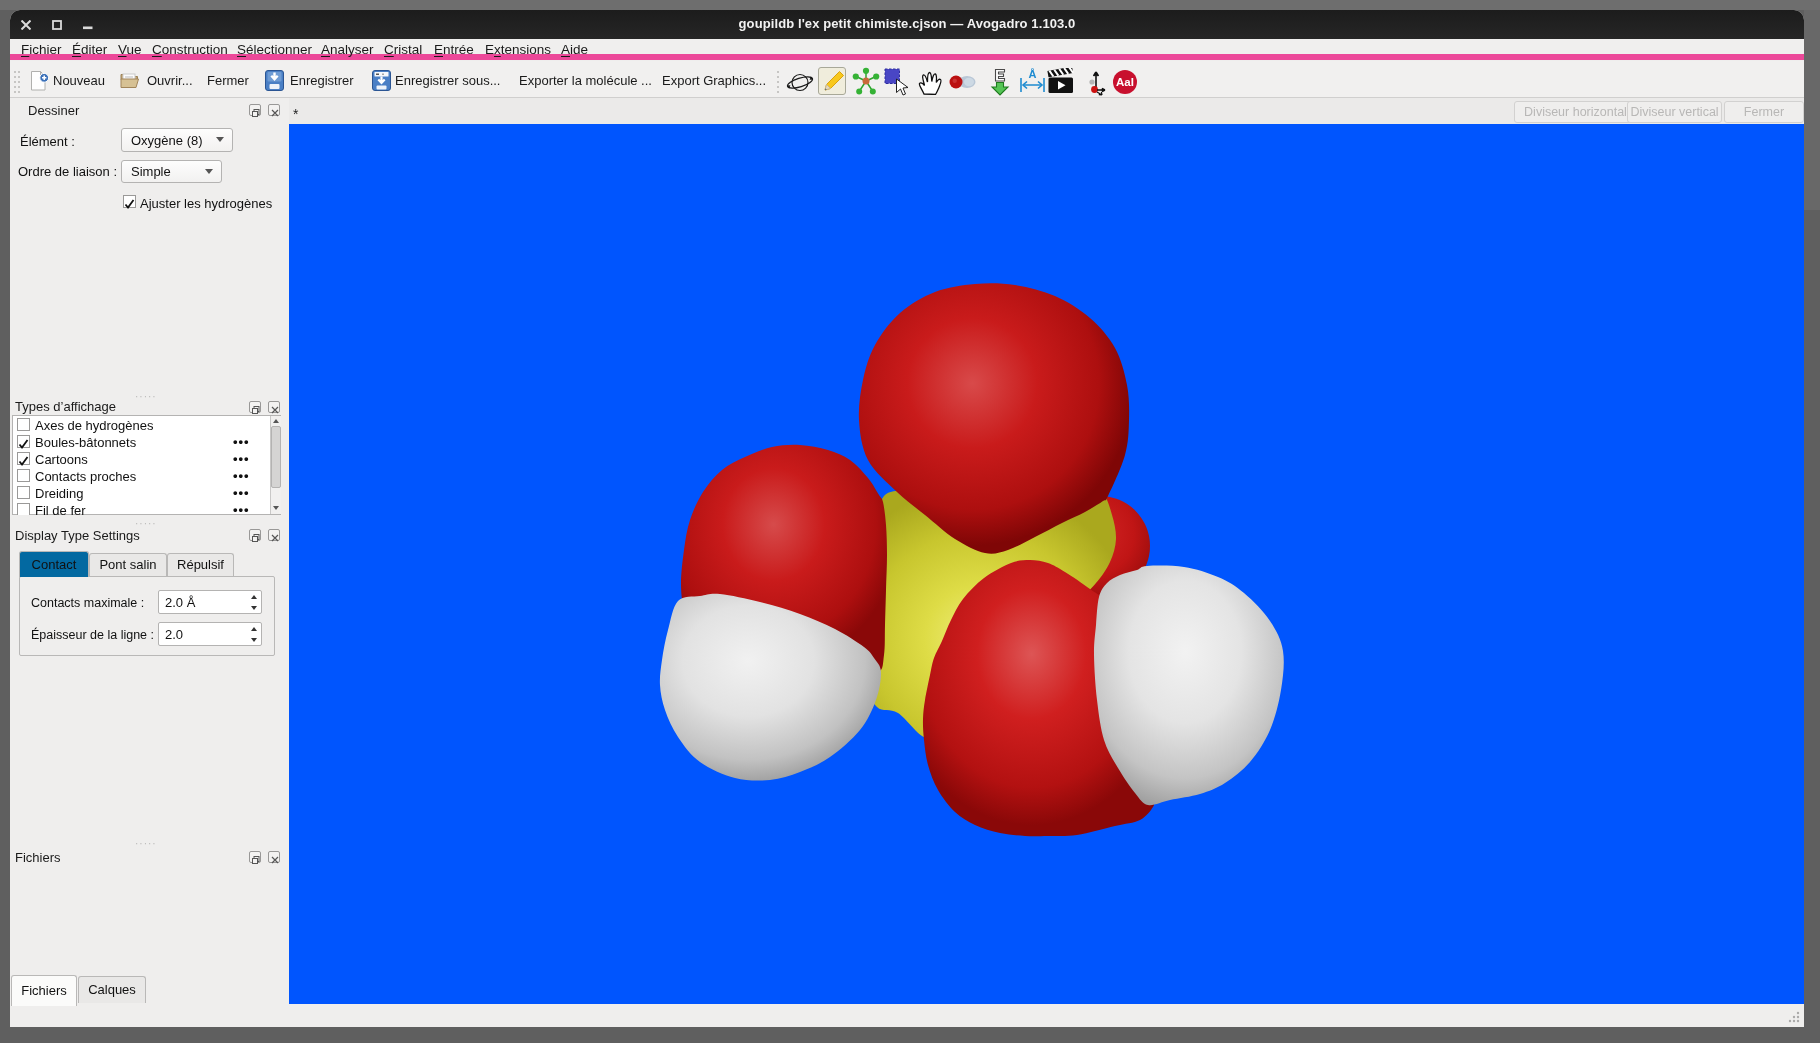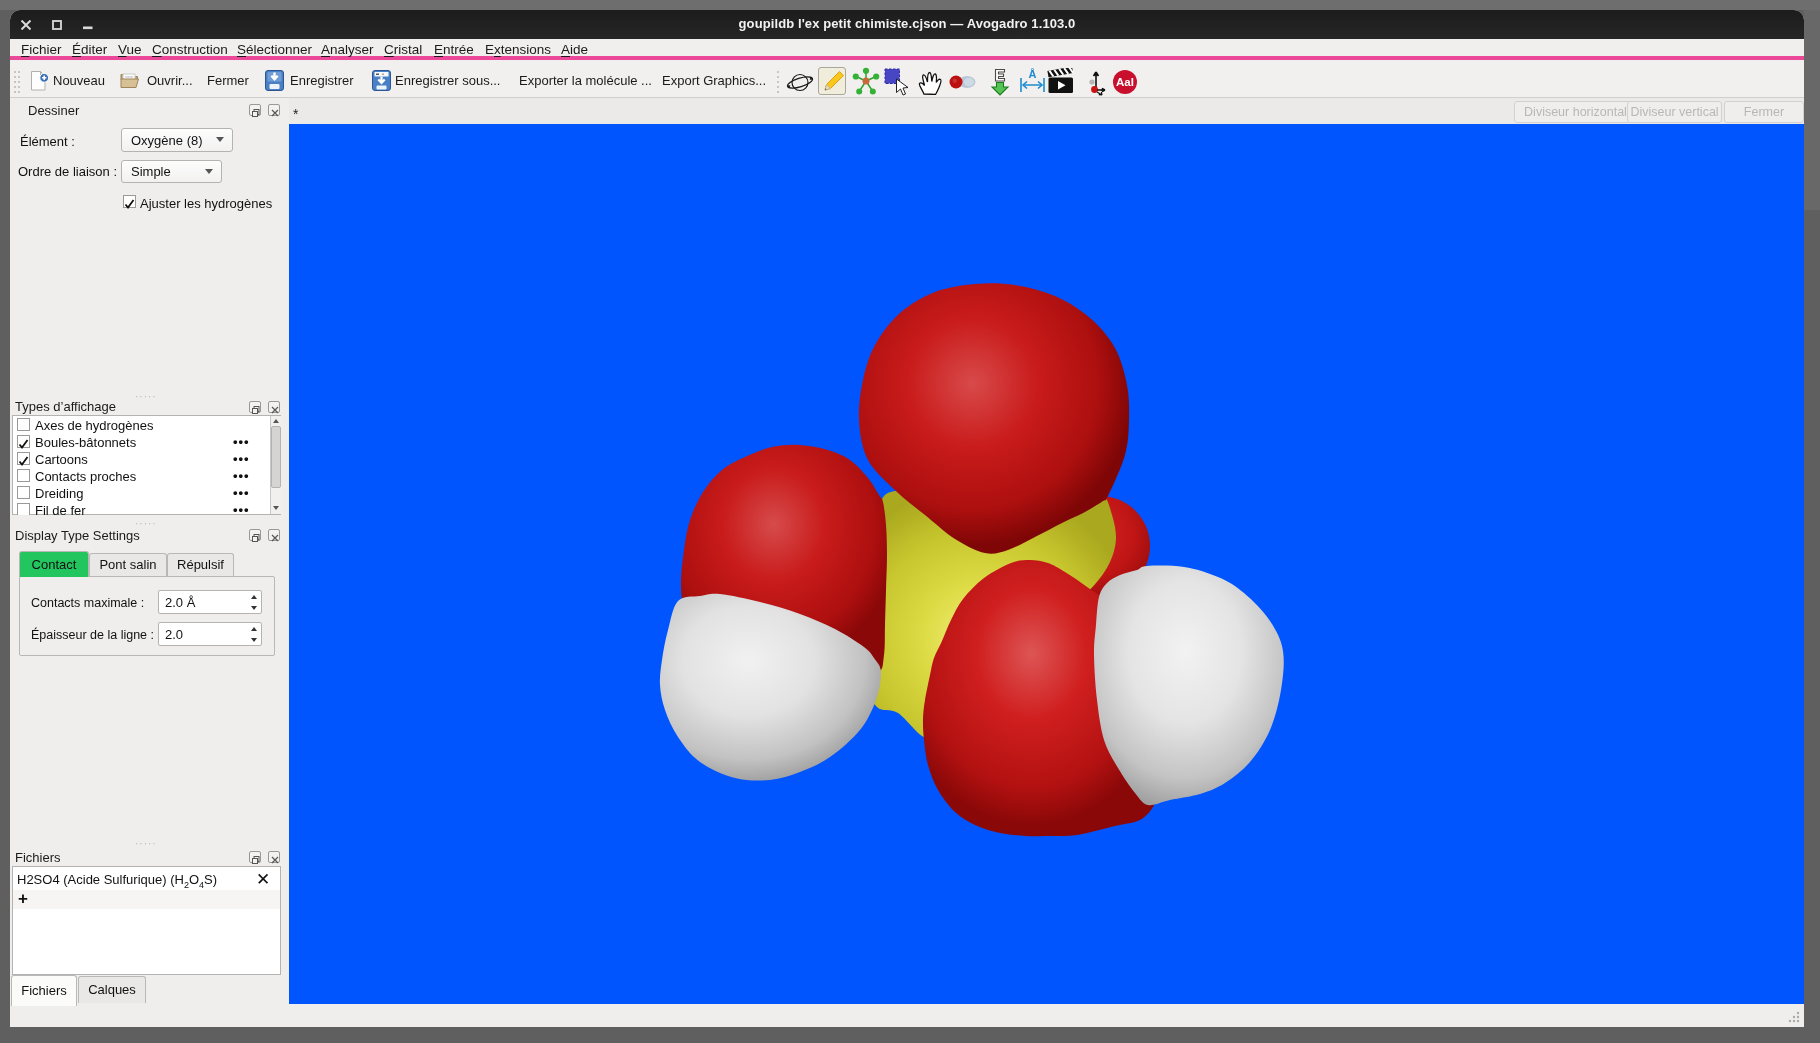--- a/index.html
+++ b/index.html
@@ -5,21 +5,21 @@
   * { margin:0; padding:0; box-sizing:border-box; }
   html,body { width:1820px; height:1043px; overflow:hidden; }
   body { font-family:"Liberation Sans", sans-serif; background:#5f5f5f; position:relative; }
   .abs { position:absolute; }
   #bgtop { left:0; top:0; width:1820px; height:10px; background:#6e6e6e; } #bgtop2 { left:1804px; top:10px; width:16px; height:200px; background:#686868; }
   #win { left:10px; top:10px; width:1794px; height:1017px; background:#efeeed; border-radius:10px 10px 0 0; overflow:hidden; }
   
   #titlebar { left:0; top:0; width:1794px; height:29px; background:linear-gradient(#1c1c1c,#262626); color:#f2f2f2; }
   #title-text { width:100%; text-align:center; top:6px; font-size:13px; font-weight:bold; letter-spacing:0.1px; }
   
-  #menubar { left:0; top:29px; width:1794px; height:21px; background:#f0efee; border-bottom:4px solid #ec4899; }
+  #menubar { left:0; top:29px; width:1794px; height:21px; background:#f0efee; border-bottom:6px solid #ec4899; }
   .menu { top:3px; font-size:13.5px; color:#1a1a1a; }
   .menu u { text-decoration-thickness:1px; text-underline-offset:2px; }
   
   #toolbar { left:0; top:51px; width:1794px; height:37px; background:#f1f0ef; border-bottom:1px solid #d0cfce; }
   .tbtext { top:12px; font-size:13px; color:#1a1a1a; }
   
   #dock { left:0; top:88px; width:279px; height:929px; background:#efeeed; }
   .panel-title { font-size:13px; color:#1a1a1a; }
   .pbtn { width:12px; height:12px; border:1px solid #999897; background:#f3f2f1; border-radius:2px; }
   .combo { background:linear-gradient(#fdfdfd,#f2f1f0); border:1px solid #b4b3b2; border-radius:3px; font-size:13px; color:#111; }
@@ -271,21 +271,21 @@
     <div class="abs" style="left:125px; top:420px; color:#b9b8b7; font-size:10px; letter-spacing:1px;">·····</div>
 
     <div class="panel-title abs" style="left:5px; top:430px;">Display Type Settings</div>
     <div class="pbtn abs" style="left:239px; top:431px;"><svg width="12" height="12">
           <rect x="4" y="2.5" width="5" height="5" fill="none" stroke="#555" stroke-width="1"></rect>
           <rect x="2.5" y="4.5" width="5" height="5" fill="#f3f2f1" stroke="#555" stroke-width="1"></rect>
         </svg></div>
     <div class="pbtn abs" style="left:258px; top:431px;"><svg width="12" height="12">
           <path d="M3 3 L9 9 M9 3 L3 9" stroke="#555" stroke-width="1.2"></path>
         </svg></div>
-    <div class="tab abs" style="left:9px; top:453px; width:70px; height:26px; background:#22c55e; z-index:2;">
+    <div class="tab abs" style="left:9px; top:453px; width:70px; height:26px; background:#0369a1; z-index:2;">
         <span style="position:absolute;left:0;right:0;top:5px;">Contact</span>
       </div>
     <div class="tab abs" style="left:79px; top:455px; width:78px; height:24px; background:#e9e8e7;">
         <span style="position:absolute;left:0;right:0;top:3px;">Pont salin</span>
       </div>
     <div class="tab abs" style="left:157px; top:455px; width:67px; height:24px; background:#e9e8e7;">
         <span style="position:absolute;left:0;right:0;top:3px;">Répulsif</span>
       </div>
     <div class="abs" style="left:9px; top:478px; width:256px; height:80px; border:1px solid #b9b8b7; border-radius:2px;"></div>
     <div class="item-label abs" style="left:21px; top:498px; font-size:12.5px;">Contacts maximale :</div>
@@ -304,27 +304,20 @@
     <div class="abs" style="left:125px; top:740px; color:#b9b8b7; font-size:10px; letter-spacing:1px;">·····</div>
 
     <div class="panel-title abs" style="left:5px; top:752px;">Fichiers</div>
     <div class="pbtn abs" style="left:239px; top:753px;"><svg width="12" height="12">
           <rect x="4" y="2.5" width="5" height="5" fill="none" stroke="#555" stroke-width="1"></rect>
           <rect x="2.5" y="4.5" width="5" height="5" fill="#f3f2f1" stroke="#555" stroke-width="1"></rect>
         </svg></div>
     <div class="pbtn abs" style="left:258px; top:753px;"><svg width="12" height="12">
           <path d="M3 3 L9 9 M9 3 L3 9" stroke="#555" stroke-width="1.2"></path>
         </svg></div>
-    <div class="listbox abs" style="left:2px; top:768px; width:269px; height:109px;">
-      <div class="item-label abs" style="left:4px; top:5px;">H2SO4 (Acide Sulfurique) (H<sub style="font-size:9px;">2</sub>O<sub style="font-size:9px;">4</sub>S)</div>
-      <div class="abs" style="left:243px; top:2px; font-size:17px; color:#111;">✕</div>
-      <div class="abs" style="left:0px; top:23px; width:267px; height:19px; background:#f6f5f4;">
-          <span class="abs" style="left:5px; top:-1px; font-size:17px; font-weight:bold; color:#111;">+</span>
-        </div>
-    </div>
     <div class="tab abs" style="left:1px; top:877px; width:66px; height:31px; background:#fbfbfa; z-index:2;">
         <span style="position:absolute;left:0;right:0;top:7px;">Fichiers</span>
       </div>
     <div class="tab abs" style="left:68px; top:878px; width:68px; height:27px; background:#e9e8e7;">
         <span style="position:absolute;left:0;right:0;top:5px;">Calques</span>
       </div>
   </div>
   <div id="tabstrip" class="abs">
     <div class="abs" style="left:4px; top:8px; font-size:14px; color:#222;">*</div>
     <div class="topbtn abs" style="left:1225px; width:123px;padding-left:40px;">

